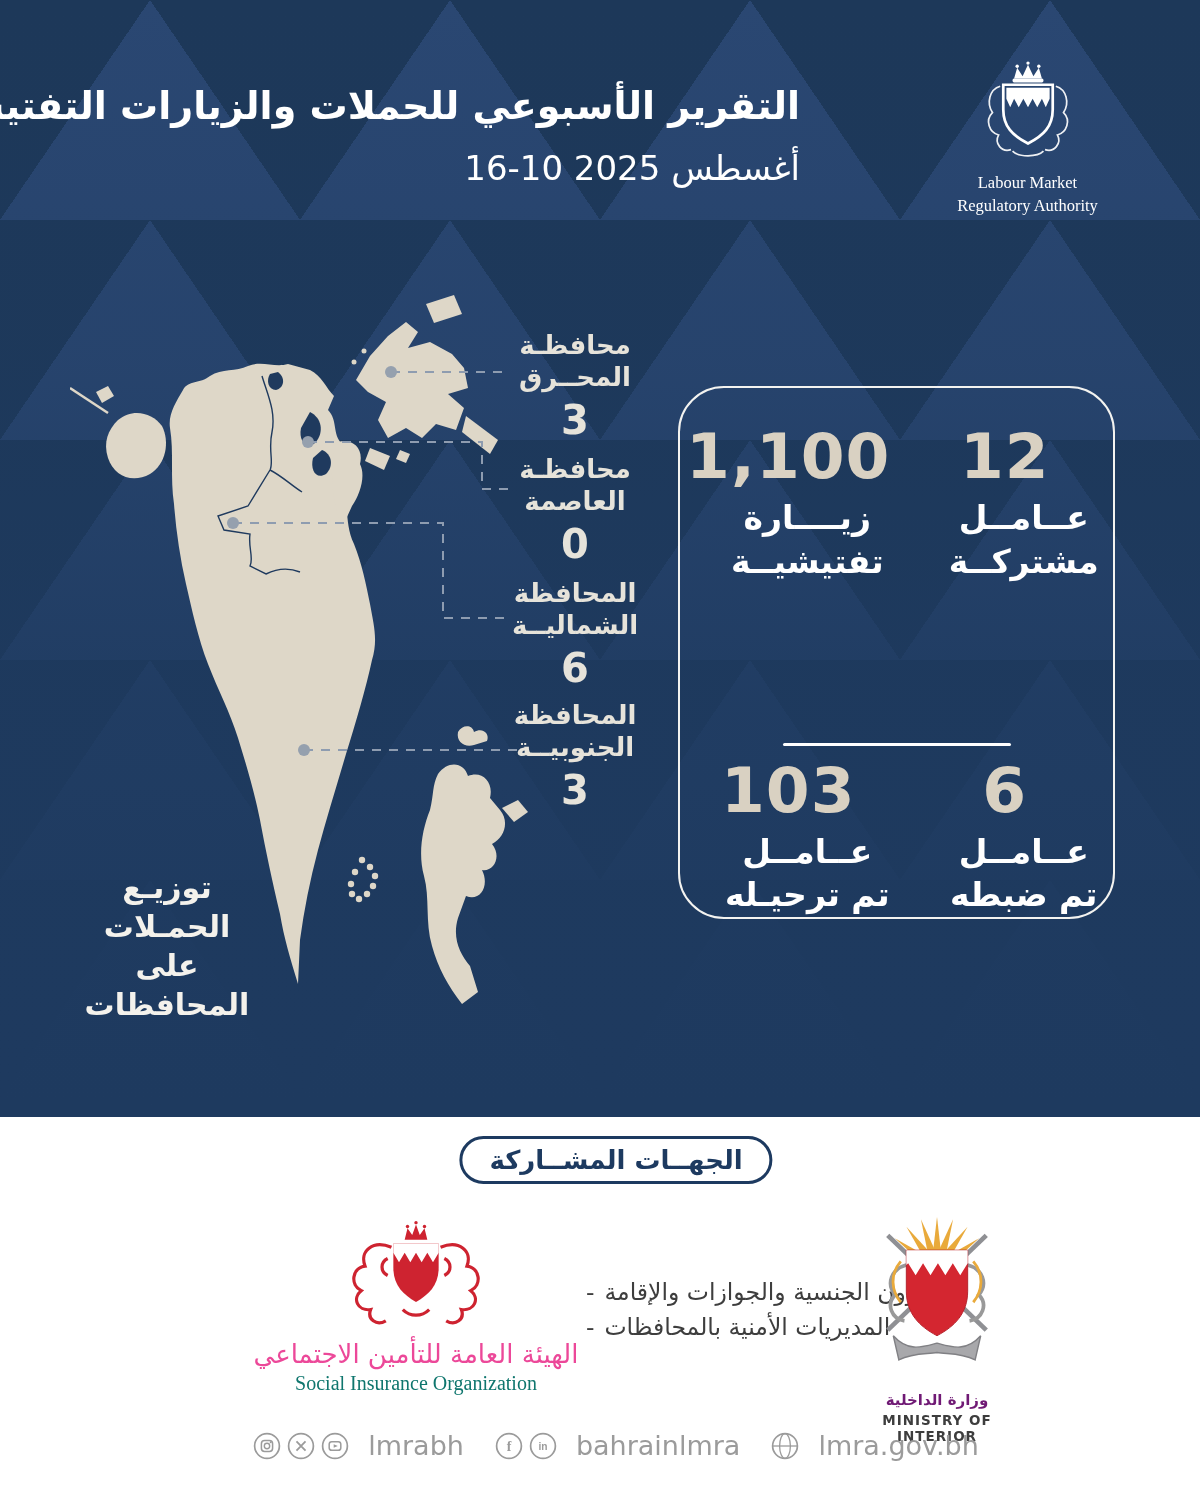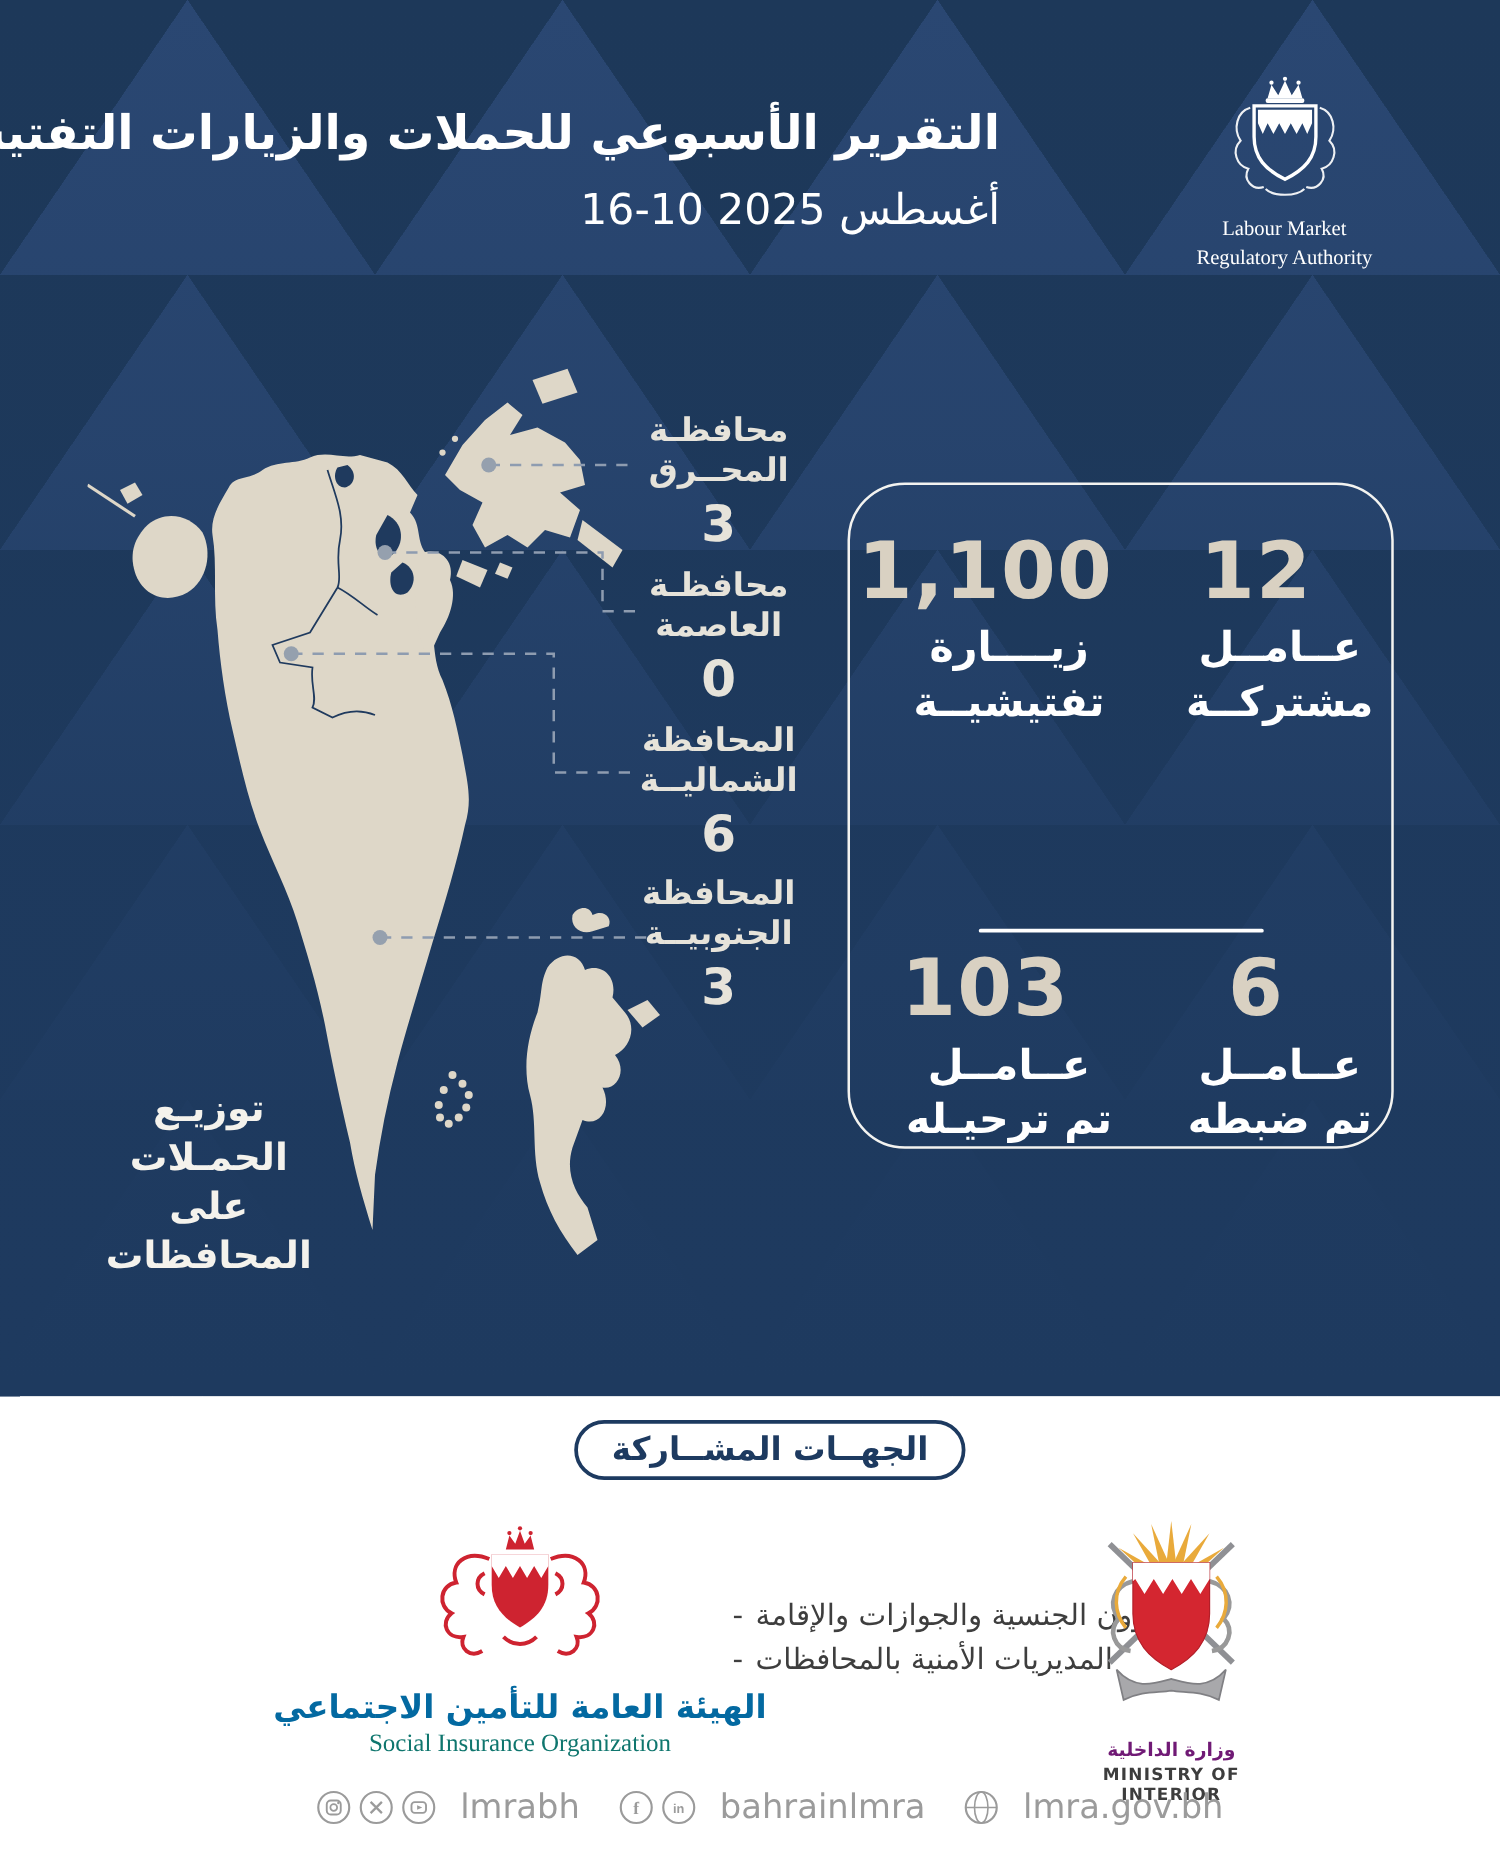--- a/index.html
+++ b/index.html
@@ -55,21 +55,21 @@
   
   .white-section{position:absolute;left:16px;top:1117px;width:1200px;height:383px;background:#fff;}
 
   .badge{
     position:absolute;left:50%;top:19px;transform:translateX(-50%);
     border:3px solid #1d3a60;border-radius:26px;color:#1d3a60;
     font-size:26px;font-weight:bold;line-height:42px;padding:0 27px;direction:rtl;white-space:nowrap;
   }
 
   .sio-block{position:absolute;left:200px;top:100px;width:400px;text-align:center;}
-  .sio-ar{font-size:26px;font-weight:bold;color:#0369a1;direction:rtl;margin-top:12px;}
+  .sio-ar{font-size:26px;font-weight:normal;color:#ec4899;direction:rtl;margin-top:0;}
   .sio-en{font-family:"Liberation Serif","DejaVu Serif",serif;font-size:20px;color:#0f766e;margin-top:3px;}
 
   .entities{position:absolute;left:570px;top:158px;direction:ltr;text-align:left;color:#3e3e3e;font-size:23.5px;line-height:35px;}
   .entity-line .dash{margin-right:10px;}
 
   .moi-block{position:absolute;left:826px;top:96px;width:190px;text-align:center;}
   .moi-ar{font-size:15px;font-weight:bold;color:#701a75;direction:rtl;margin-top:2px;letter-spacing:1px;}
   .moi-en{font-size:13.5px;font-weight:bold;color:#3d3d3d;letter-spacing:1px;margin-top:3px;}
 
   .footerbar{position:absolute;left:0;top:313px;width:1200px;display:flex;justify-content:center;align-items:center;gap:13px;color:#9b9b9b;font-size:27px;}

